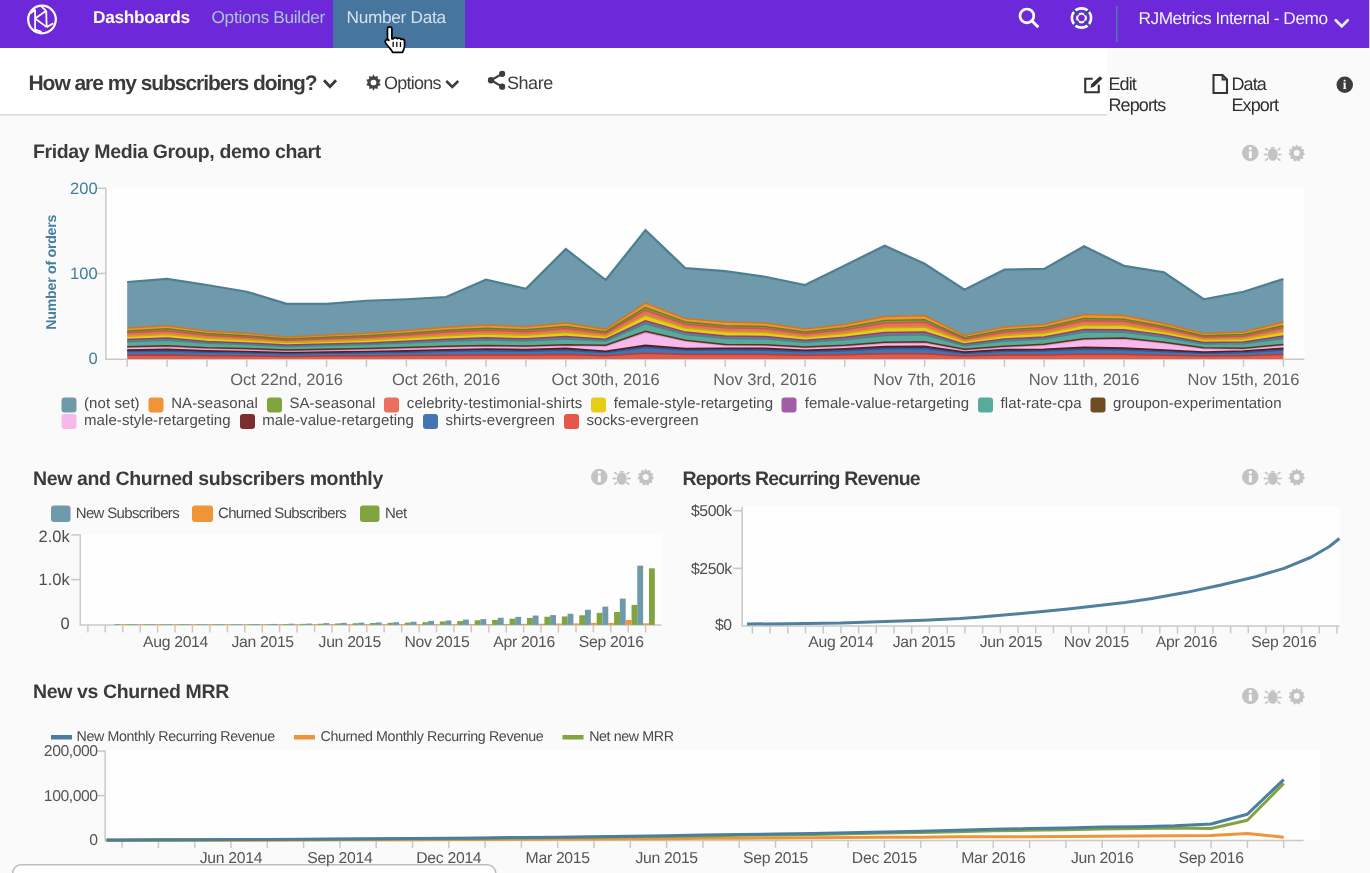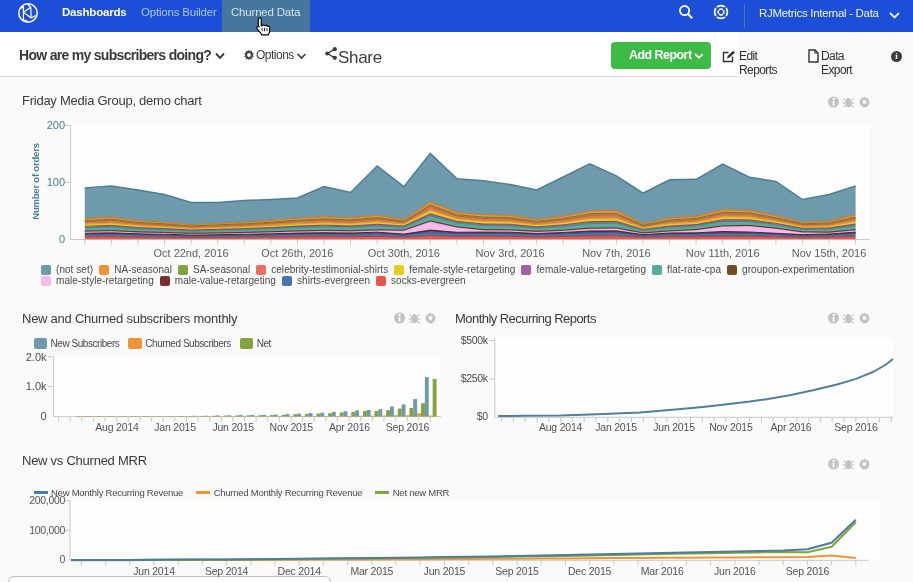--- a/index.html
+++ b/index.html
@@ -1,44 +1,44 @@
 <!DOCTYPE html>
 <html><head><meta charset="utf-8"><style>
 *{margin:0;padding:0;box-sizing:border-box}
 body{width:913px;height:582px;overflow:hidden;position:relative;font-family:"Liberation Sans",sans-serif;background:#fafafa}
 .abs{position:absolute}
-.t{font-size:13px;font-weight:normal;color:#3b3b3b;letter-spacing:-0.25px}
+.t{font-size:13px;font-weight:bold;color:#3b3b3b;letter-spacing:-0.25px}
 </style></head>
 <body>
 
-<div class="abs" style="left:0;top:0;width:913px;height:32px;background:#1d4ed8">
+<div class="abs" style="left:0;top:0;width:913px;height:32px;background:#6d28d9">
   <svg class="abs" style="left:17px;top:2px" width="22" height="22" viewBox="0 0 22 22" fill="none" stroke="#fff">
     <circle cx="11" cy="11" r="9.2" stroke-width="1.5"></circle>
     <path d="M6.4 4.3 L6.4 17.7 M6.4 10.3 L13.8 5.2 M6.4 10.3 L14.1 16.1 M13.8 5.2 L14.1 16.1 M3.4 6.9 L6.4 4.3 M6.4 17.7 L10.7 19.3 M13.8 5.2 L10.2 1.9 M14.1 16.1 L18.6 13.5" stroke-width="1.2"></path>
   </svg>
   <div class="abs" style="left:222px;top:0;width:88px;height:32px;background:#46759d"></div>
   <div class="abs" style="left:62px;top:6px;font-size:11.5px;letter-spacing:-0.2px;color:#fff;font-weight:bold">Dashboards</div>
   <div class="abs" style="left:141px;top:6px;font-size:11.5px;letter-spacing:-0.2px;color:#a9c5d8">Options Builder</div>
-  <div class="abs" style="left:231px;top:6px;font-size:11.5px;letter-spacing:-0.2px;color:#d5e2ec">Churned Data</div>
+  <div class="abs" style="left:231px;top:6px;font-size:11.5px;letter-spacing:-0.2px;color:#d5e2ec">Number Data</div>
   <svg class="abs" style="left:678px;top:4px" width="16" height="16" viewBox="0 0 16 16">
       <circle cx="6.6" cy="6.6" r="4.6" fill="none" stroke="#fff" stroke-width="1.8"></circle>
       <line x1="10.2" y1="10.2" x2="14.2" y2="14.2" stroke="#fff" stroke-width="2"></line>
     </svg>
   <svg class="abs" style="left:713px;top:4px" width="16" height="16" viewBox="0 0 16 16">
       <circle cx="8" cy="8" r="6.4" fill="none" stroke="#fff" stroke-width="1.7"></circle>
       <circle cx="8" cy="8" r="2.9" fill="none" stroke="#fff" stroke-width="1.5"></circle>
       <g stroke="#255a85" stroke-width="1.5">
         <line x1="2.7" y1="2.7" x2="5.9" y2="5.9"></line>
         <line x1="13.3" y1="2.7" x2="10.1" y2="5.9"></line>
         <line x1="2.7" y1="13.3" x2="5.9" y2="10.1"></line>
         <line x1="13.3" y1="13.3" x2="10.1" y2="10.1"></line>
       </g>
     </svg>
   <div class="abs" style="left:744px;top:4px;width:1px;height:24px;background:#4a7ba3"></div>
-  <div class="abs" style="left:759px;top:6.5px;font-size:11.5px;letter-spacing:-0.3px;color:#eef4f8">RJMetrics Internal - Data</div>
+  <div class="abs" style="left:759px;top:6.5px;font-size:11.5px;letter-spacing:-0.3px;color:#eef4f8">RJMetrics Internal - Demo</div>
   <svg class="abs" style="left:889px;top:12px" width="11" height="7" viewBox="0 0 11 7">
       <polyline points="1.5,1.5 5.5,5.5 9.5,1.5" fill="none" stroke="#e7eef4" stroke-width="1.8" stroke-linecap="round"></polyline>
     </svg>
 </div>
 
 <svg class="abs" style="left:252.5px;top:16.5px;z-index:50" width="18" height="19" viewBox="0 0 17 18">
  <path d="M6.4 0.8 c0.8 0 1.4 0.6 1.4 1.4 L7.8 8.4 L8.7 8.4 c0.2 -0.5 0.7 -0.8 1.3 -0.8 c0.5 0 1 0.3 1.2 0.7 c0.2 -0.2 0.6 -0.4 1 -0.4 c0.6 0 1.2 0.4 1.4 0.9 c0.2 -0.1 0.5 -0.2 0.8 -0.2 c0.8 0 1.4 0.7 1.4 1.5 L15.8 13 c0 1.9 -1.1 3.1 -1.3 4 L8.3 17 c-0.3 -0.9 -1.2 -1.9 -2.2 -3.1 c-0.8 -1 -2.1 -2.5 -2.4 -3.1 c-0.3 -0.6 -0.1 -1.2 0.3 -1.6 c0.6 -0.5 1.4 -0.4 1.9 0.2 L5.0 8.4 L5.0 2.2 c0 -0.8 0.6 -1.4 1.4 -1.4 z" fill="#fff" stroke="#000" stroke-width="1.1" stroke-linejoin="round"></path>
  <g stroke="#000" stroke-width="0.8">
       <line x1="8.6" y1="10.3" x2="8.6" y2="13.6"></line>
       <line x1="10.9" y1="10.3" x2="10.9" y2="13.6"></line>
@@ -63,27 +63,21 @@
       <g fill="#3d3d3d">
         <circle cx="9.8" cy="2.2" r="2.1"></circle>
         <circle cx="2.3" cy="6.5" r="2.1"></circle>
         <circle cx="9.8" cy="10.8" r="2.1"></circle>
         <g stroke="#3d3d3d" stroke-width="1.4">
           <line x1="2.3" y1="6.5" x2="9.8" y2="2.2"></line>
           <line x1="2.3" y1="6.5" x2="9.8" y2="10.8"></line>
         </g>
       </g>
     </svg>
-  <div class="abs" style="left:338px;top:16px;font-size:17px;letter-spacing:-0.3px;color:#3d3d3d">Share</div>
-  <div class="abs" style="left:611px;top:9.5px;width:100px;height:27px;background:#3ebb46;border-radius:4px">
-    <span style="position:absolute;left:18px;top:6px;color:#fff;font-size:12.5px;font-weight:bold;letter-spacing:-0.55px">Add Report</span>
-    <svg style="position:absolute;left:83px;top:11px" width="10" height="7" viewBox="0 0 11 7">
-        <polyline points="1.5,1 5.5,5 9.5,1" fill="none" stroke="#fff" stroke-width="1.9"></polyline>
-      </svg>
-  </div>
+  <div class="abs" style="left:338px;top:16px;font-size:12px;letter-spacing:-0.3px;color:#3d3d3d">Share</div>
   <svg class="abs" style="left:722px;top:18px" width="14" height="13" viewBox="0 0 14 13">
       <path d="M10.5 6.5 L10.5 11.5 L1.5 11.5 L1.5 2.5 L6.5 2.5" fill="none" stroke="#333" stroke-width="1.4"></path>
       <path d="M5 8.5 L5.6 6 L11.3 0.8 L13 2.4 L7.3 7.8 z" fill="#333"></path>
     </svg>
   <div class="abs" style="left:739px;top:17px;font-size:12px;letter-spacing:-0.6px;color:#2f2f2f">Edit Reports</div>
   <svg class="abs" style="left:808px;top:17px" width="11" height="14" viewBox="0 0 11 14">
       <path d="M1 1 L7 1 L10 4 L10 13 L1 13 z" fill="none" stroke="#333" stroke-width="1.4"></path>
       <path d="M7 1 L7 4 L10 4" fill="none" stroke="#333" stroke-width="1.2"></path>
     </svg>
   <div class="abs" style="left:821px;top:17px;font-size:12px;letter-spacing:-0.6px;color:#2f2f2f">Data Export</div>
@@ -181,21 +175,21 @@
 <div class="abs" style="left:33.5px;top:335px"><span style="display:inline-flex;align-items:center;margin-right:9px;white-space:nowrap">
       <span style="width:13.5px;height:11px;background:#6f9aab;border-radius:2px;display:inline-block;margin-right:3.5px"></span>
       <span style="font-size:10px;letter-spacing:-0.45px;color:#4a4a4a">New Subscribers</span>
     </span><span style="display:inline-flex;align-items:center;margin-right:9px;white-space:nowrap">
       <span style="width:13.5px;height:11px;background:#ef9437;border-radius:2px;display:inline-block;margin-right:3.5px"></span>
       <span style="font-size:10px;letter-spacing:-0.45px;color:#4a4a4a">Churned Subscribers</span>
     </span><span style="display:inline-flex;align-items:flex-end;margin-right:9px;white-space:nowrap">
       <span style="width:13.5px;height:11px;background:#82a43f;border-radius:2px;display:inline-block;margin-right:3.5px"></span>
       <span style="font-size:10px;letter-spacing:-0.45px;color:#4a4a4a">Net</span>
     </span></div>
-<div class="abs t" style="left:455px;top:311px;letter-spacing:-0.55px">Monthly Recurring Reports</div>
+<div class="abs t" style="left:455px;top:311px;letter-spacing:-0.55px">Reports Recurring Revenue</div>
 <svg style="position:absolute;left:828px;top:311.5px" width="42" height="12" viewBox="0 0 42 12">
 <g fill="#c3c3c3">
       <circle cx="5.5" cy="6" r="5.5"></circle>
 <rect x="4.6" y="4.8" width="1.9" height="4.6" fill="#fff"></rect>
       <rect x="4.6" y="2" width="1.9" height="1.9" fill="#fff"></rect>
 <g transform="translate(15,0)">
         <ellipse cx="5.5" cy="7" rx="3.3" ry="4.2"></ellipse>
         <path d="M3.6 2.9 a2.2 1.9 0 0 1 3.8 0 z"></path>
 <g stroke="#c3c3c3" stroke-width="1.1">
           <line x1="2.4" y1="4.3" x2="0.4" y2="2.7"></line>

